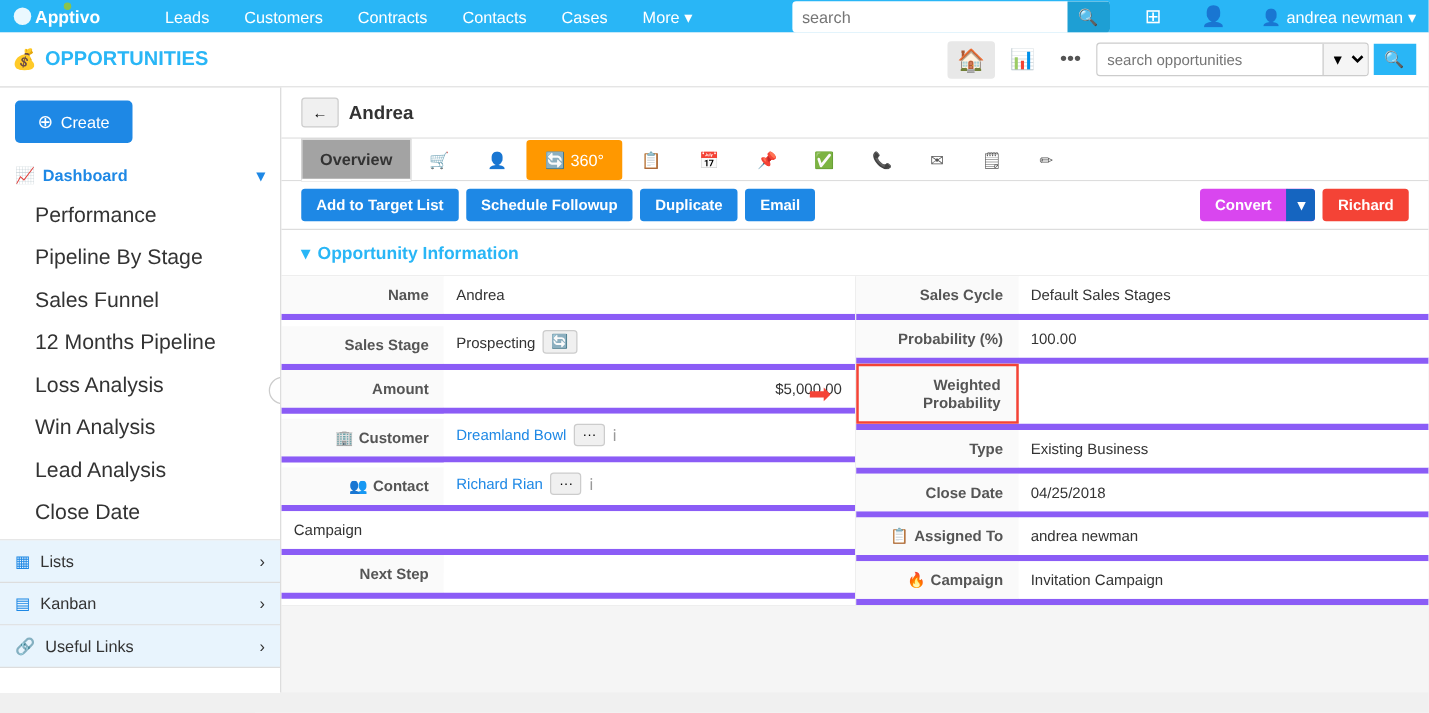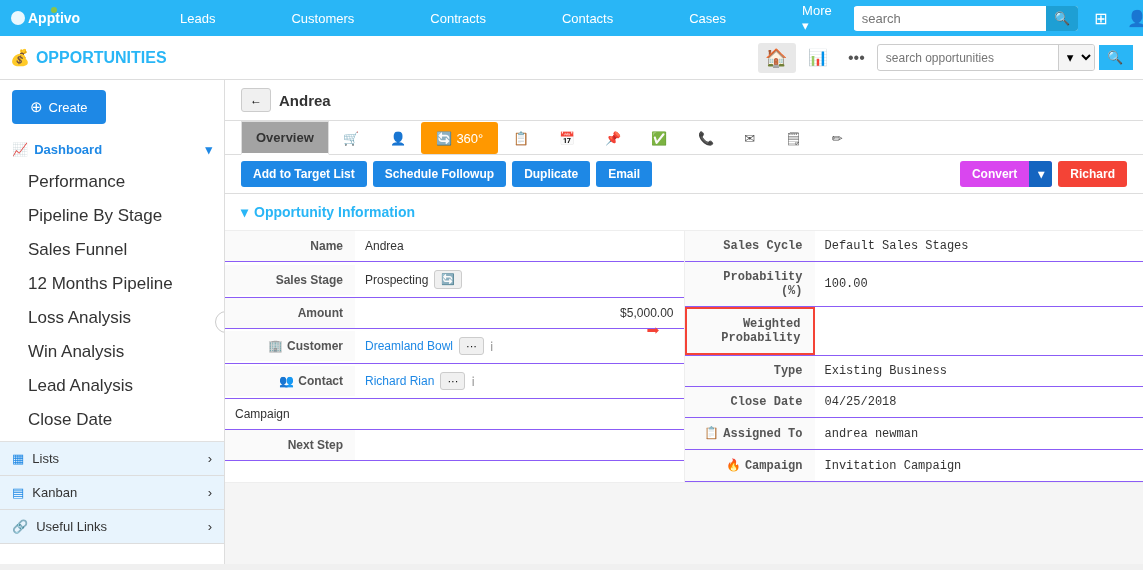--- a/index.html
+++ b/index.html
@@ -1,43 +1,42 @@
 <!DOCTYPE html>
 <html><head>
   <meta charset="utf-8">
   <style>
     * { box-sizing: border-box; margin: 0; padding: 0; }
     body { font-family: Arial, sans-serif; font-size: 13px; background: #f0f0f0; overflow: hidden; }
 
     
     .top-nav {
       background: #29b6f6;
-      height: 36px;
+      height: 26px;
       display: flex;
       align-items: center;
       padding: 0 10px;
       gap: 16px;
     }
     .top-nav-logo {
       display: flex;
       align-items: center;
       margin-right: 10px;
     }
     .top-nav a {
       color: #fff;
       text-decoration: none;
       font-size: 13px;
       padding: 4px 6px;
-      margin-left: 48px;
     }
     .top-nav-right {
       margin-left: auto;
       display: flex;
       align-items: center;
-      gap: 12px;
+      gap: 24px;
     }
     .search-bar {
       display: flex;
       align-items: center;
       background: #fff;
       border-radius: 3px;
       overflow: hidden;
     }
     .search-bar input {
       border: none;
@@ -323,22 +322,22 @@
       font-weight: bold;
       padding: 10px 16px;
       display: flex;
       align-items: center;
       gap: 6px;
       background: #fff;
       border-bottom: 1px solid #eee;
     }
     .form-row {
       display: flex;
-      align-items: center;
-      border-bottom: 1px solid #8b5cf6;
+      align-items: flex-end;
+      border-bottom: 5px solid #8b5cf6;
     }
     .form-label {
       width: 130px;
       min-width: 130px;
       font-weight: bold;
       color: #555;
       padding: 8px 12px;
       text-align: right;
       font-size: 12px;
       display: flex;
@@ -592,21 +591,21 @@
         <div class="form-row">
           <div class="form-value">Campaign</div>
         </div>
 
         <div class="form-row">
           <div class="form-label">Next Step</div>
           <div class="form-value"></div>
         </div>
       </div>
 
-      <div style="flex:1; position:relative;font-family:Liberation Mono, monospace;">
+      <div style="flex:1; position:relative;">
 
         <div class="form-row">
           <div class="form-label">Sales Cycle</div>
           <div class="form-value">Default Sales Stages</div>
         </div>
 
         <div class="form-row">
           <div class="form-label">Probability (%)</div>
           <div class="form-value">100.00</div>
         </div>

